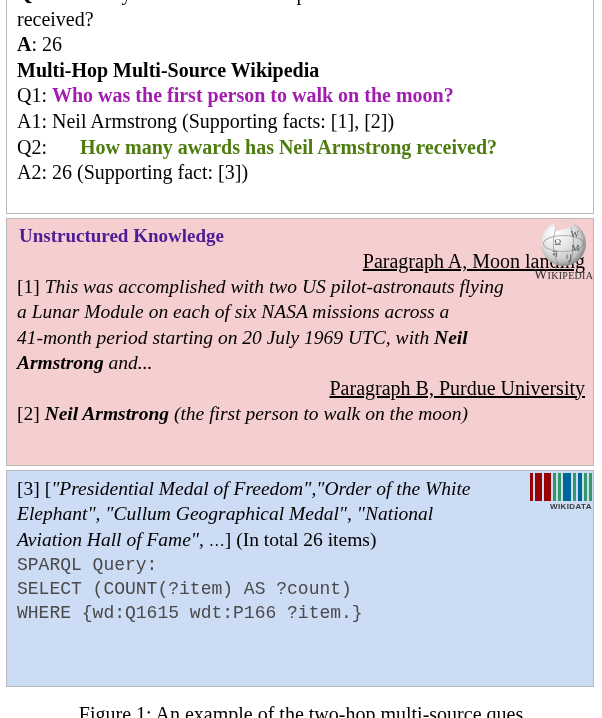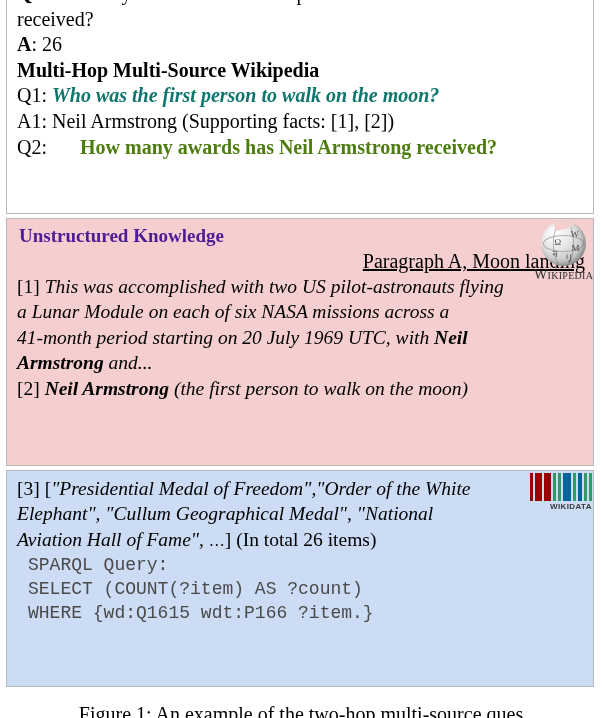--- a/index.html
+++ b/index.html
@@ -59,21 +59,21 @@
     font-size: 20px;
     line-height: 25.6px;
     white-space: nowrap;
   }
   .line-wrapfirst { white-space: normal; }
 
   .bold { font-weight: bold; }
   .ital { font-style: italic; }
   .bi   { font-weight: bold; font-style: italic; margin-top: 8px; }
 
-  .q-red  { color: #0f766e; font-weight: bold; font-style: italic; }
+  .q-red  { color: #a21caf; font-weight: bold; }
   .q-blue { color: #4d7c0f; font-weight: bold; margin-left: 28px; }
 
   .hdr {
     font-size: 19px;
     line-height: 24px;
     font-weight: bold;
     margin: 0 0 1px 2px;
     white-space: nowrap;
   }
   .hdr-red  { color: #4c1d95; }
@@ -92,21 +92,20 @@
     line-height: 25.4px;
     white-space: nowrap;
   }
 
   .mono {
     font-family: "Liberation Mono", "DejaVu Sans Mono", monospace;
     font-size: 18px;
     line-height: 24px;
     color: #4a4a4a;
     white-space: pre;
-    margin-left: 11px;
   }
 
   .small-dots { font-size: 16px; }
 
   
   .wiki-logo {
     position: absolute;
     right: 1px;
     top: 2px;
     width: 58px;
@@ -222,20 +221,24 @@
     <div class="line">
       <span>A1:</span>
       <span>Neil Armstrong (Supporting facts: [1], [2])</span>
     </div>
 
     <div class="line">
       <span>Q2:</span>
       <span class="q-blue">How many awards has Neil Armstrong received?</span>
     </div>
 
+    <div class="line">
+      <span>A2:</span>
+      <span>26  (Supporting fact: [3])</span>
+    </div>
   </div>
 
   <div class="panel panel-unstructured">
 
     <div class="wiki-logo">
       <div class="wiki-globe">
         <span class="seam s1"></span>
         <span class="seam s2"></span>
         <span class="glyph" style="left:30px;top:9px;">W</span>
         <span class="glyph" style="left:14px;top:17px;">Ω</span>
@@ -256,20 +259,21 @@
       <span class="ital">This was accomplished with two US pilot-astronauts flying</span>
     </div>
     <div class="kline ital">a Lunar Module on each of six NASA missions across a</div>
     <div class="kline">
       <span class="ital">41-month period starting on 20 July 1969 UTC, with </span><span class="bi">Neil</span>
     </div>
     <div class="kline">
       <span class="bi">Armstrong</span><span class="ital"> and...</span>
     </div>
 
+    <div class="para-title">Paragraph B, Purdue University</div>
 
     <div class="kline">
       <span>[2]</span>
       <span class="bi">Neil Armstrong</span><span class="ital"> (the first person to walk on the moon)</span>
     </div>
   </div>
 
   <div class="panel panel-structured">
 
     <div class="wikidata-logo">

